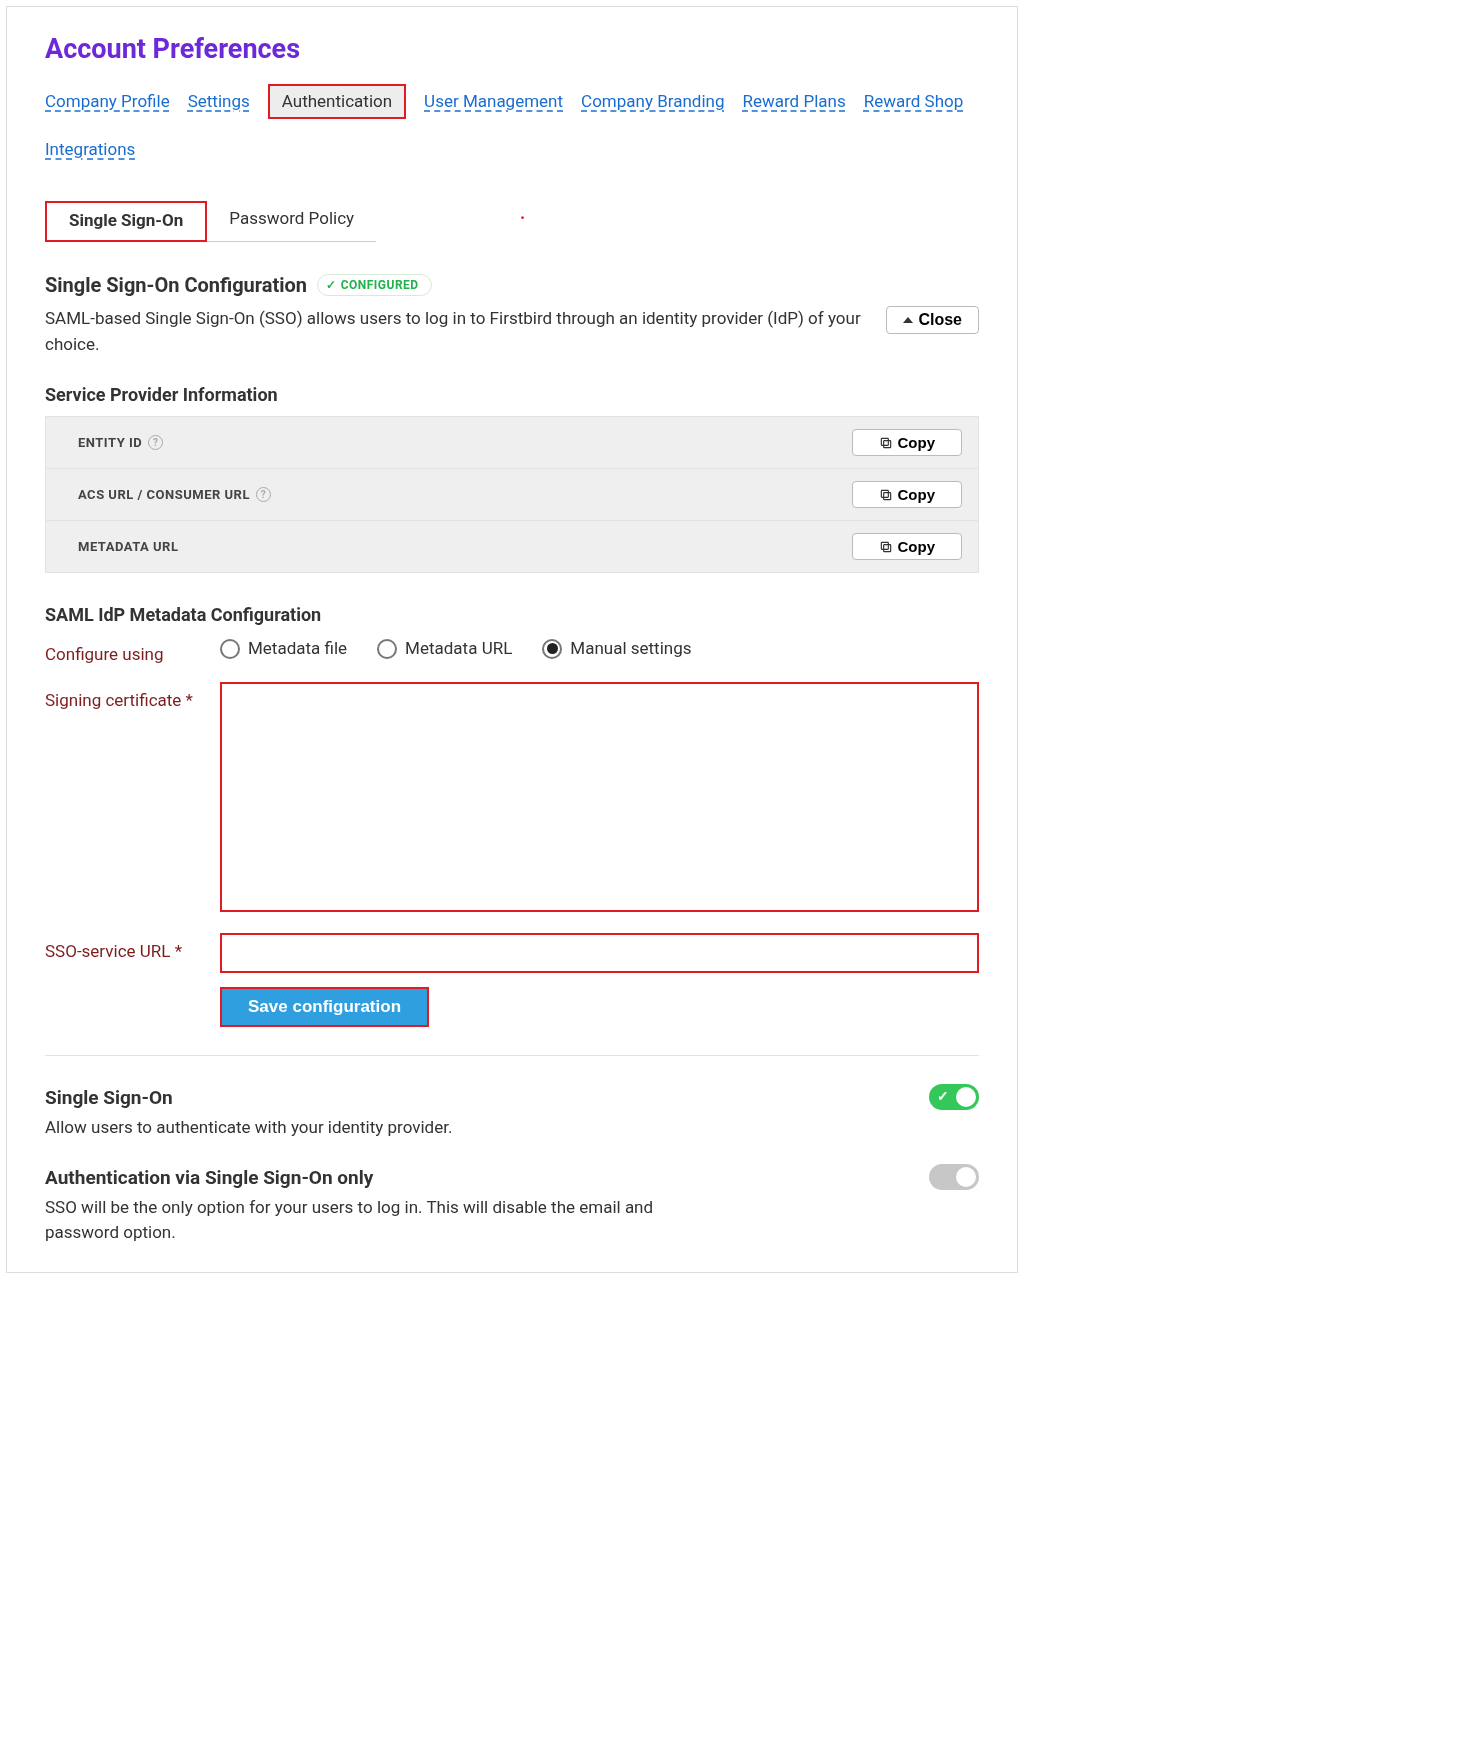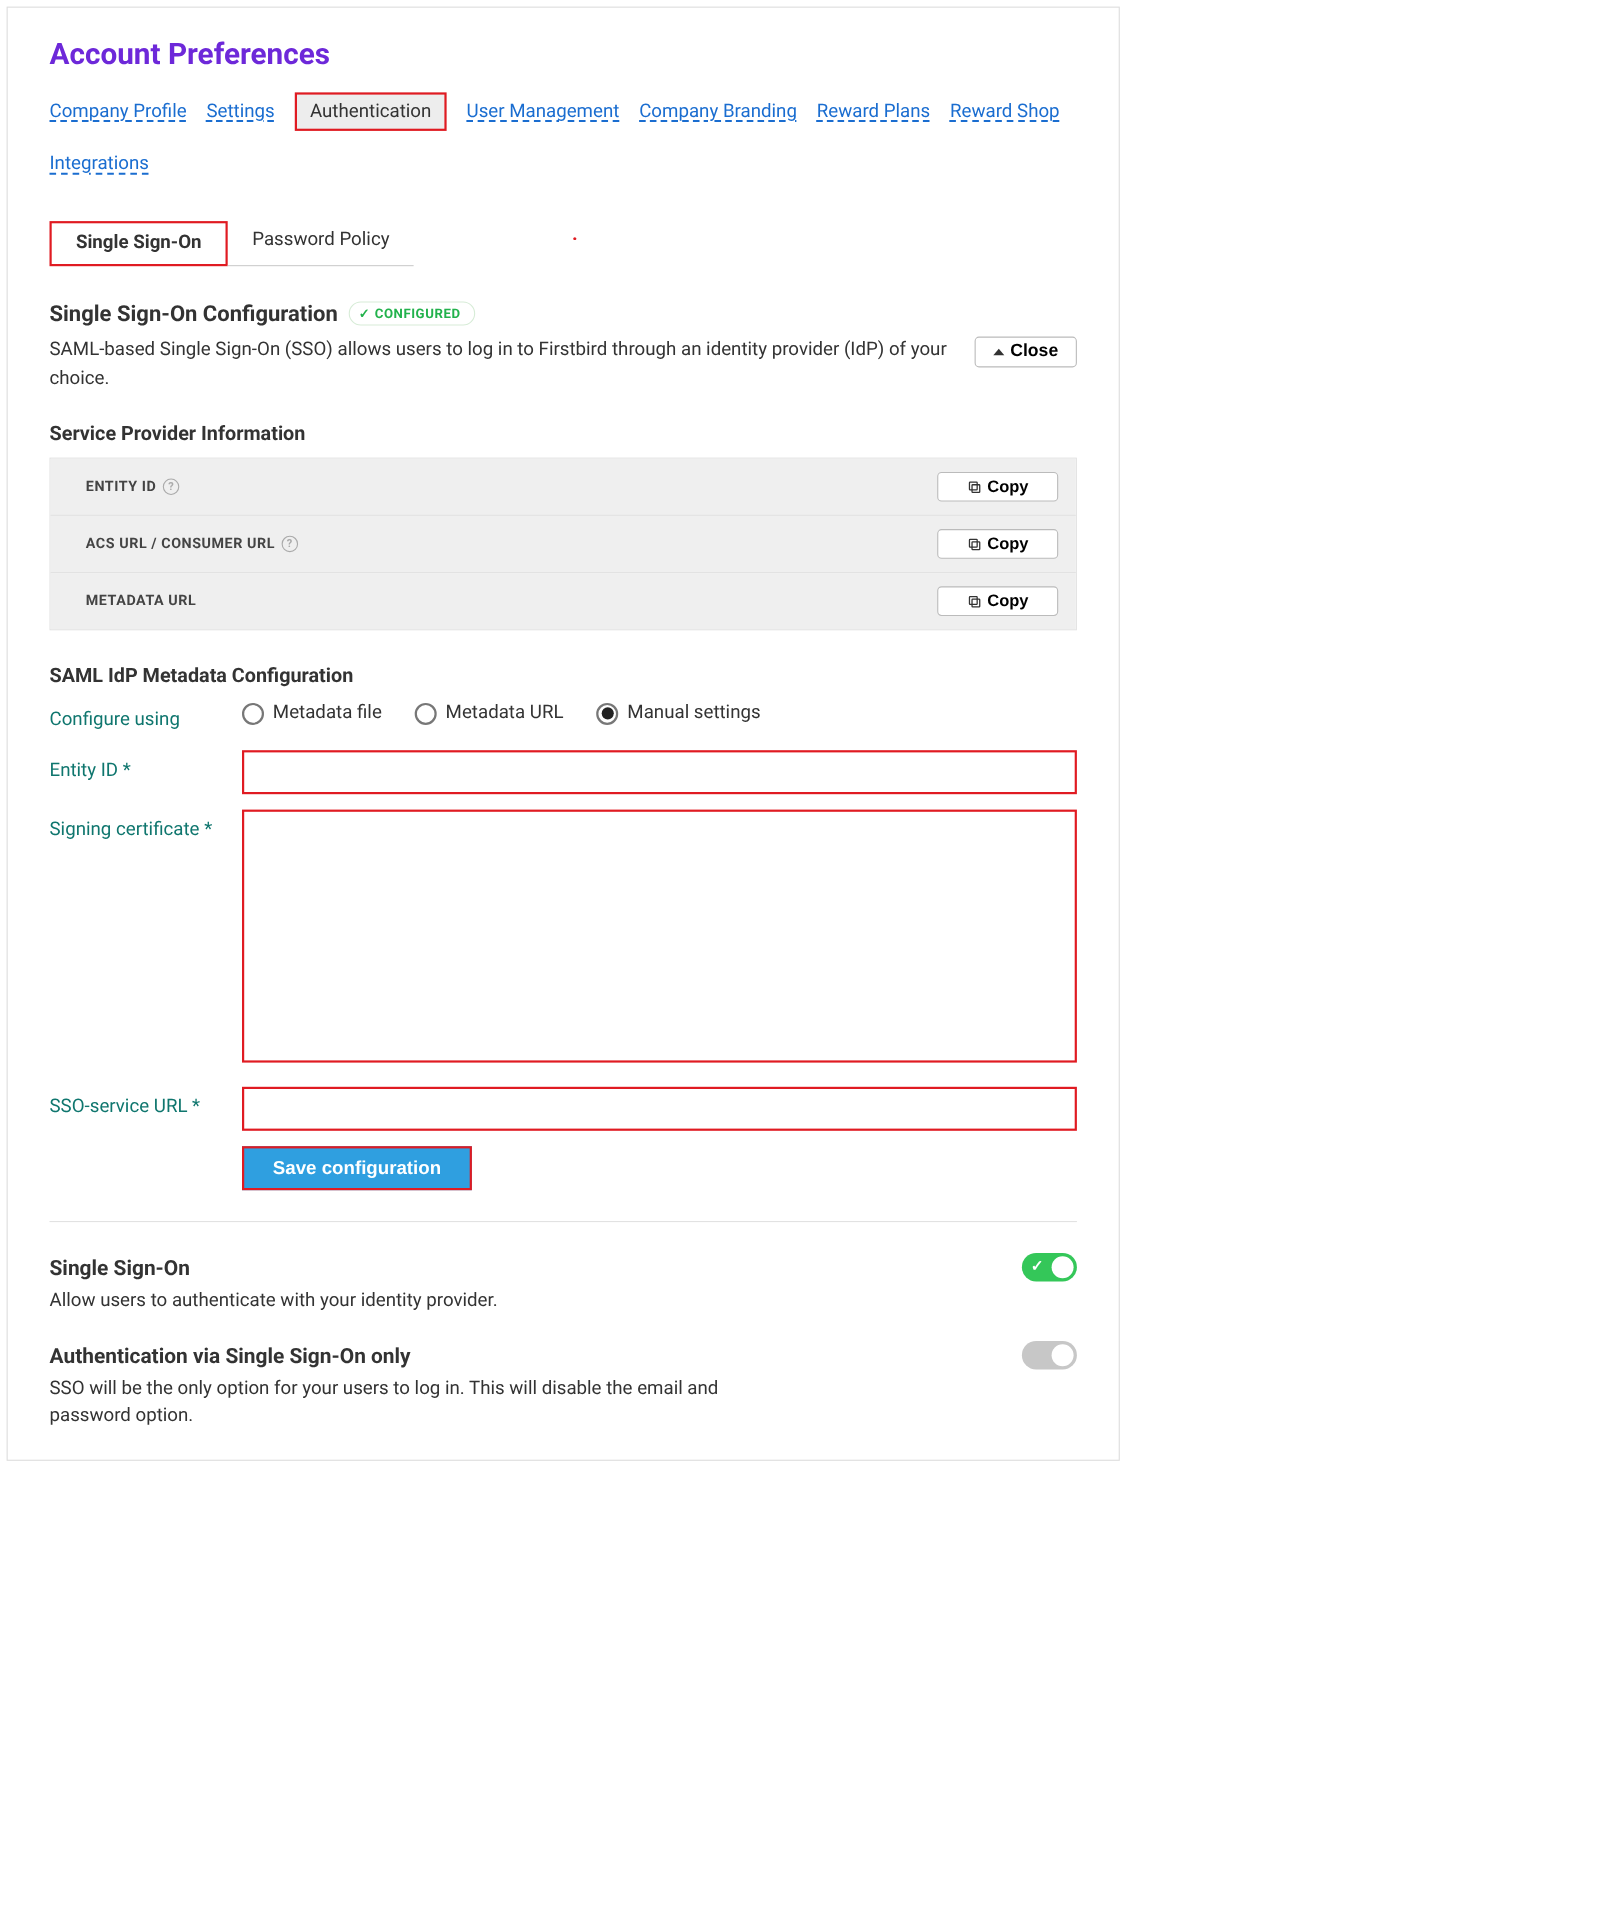--- a/index.html
+++ b/index.html
@@ -168,21 +168,21 @@
     }
     .form-row {
       display: flex;
       align-items: flex-start;
       gap: 10px;
       margin-bottom: 14px;
     }
     .form-row .lbl {
       width: 165px;
       padding-top: 6px;
-      color: #0f766e;
+      color: #7f1d1d;
       font-size: 17px;
     }
     .form-row .ctl { flex: 1; }
     .radio-group {
       display: flex;
       align-items: center;
       gap: 30px;
     }
     .radio-item {
       display: flex;
@@ -384,26 +384,20 @@
         <span class="radio"></span>
         <span>Metadata URL</span>
       </label>
       <label class="radio-item">
         <span class="radio checked"></span>
         <span>Manual settings</span>
       </label>
     </div>
   </div>
 
-  <div class="form-row">
-    <div class="lbl req">Entity ID *</div>
-    <div class="ctl">
-      <input class="red-input" type="text" style="">
-    </div>
-  </div>
 
   <div class="form-row">
     <div class="lbl req">Signing certificate *</div>
     <div class="ctl">
       <textarea class="red-ta" style=""></textarea>
     </div>
   </div>
 
   <div class="form-row">
     <div class="lbl req">SSO-service URL *</div>

